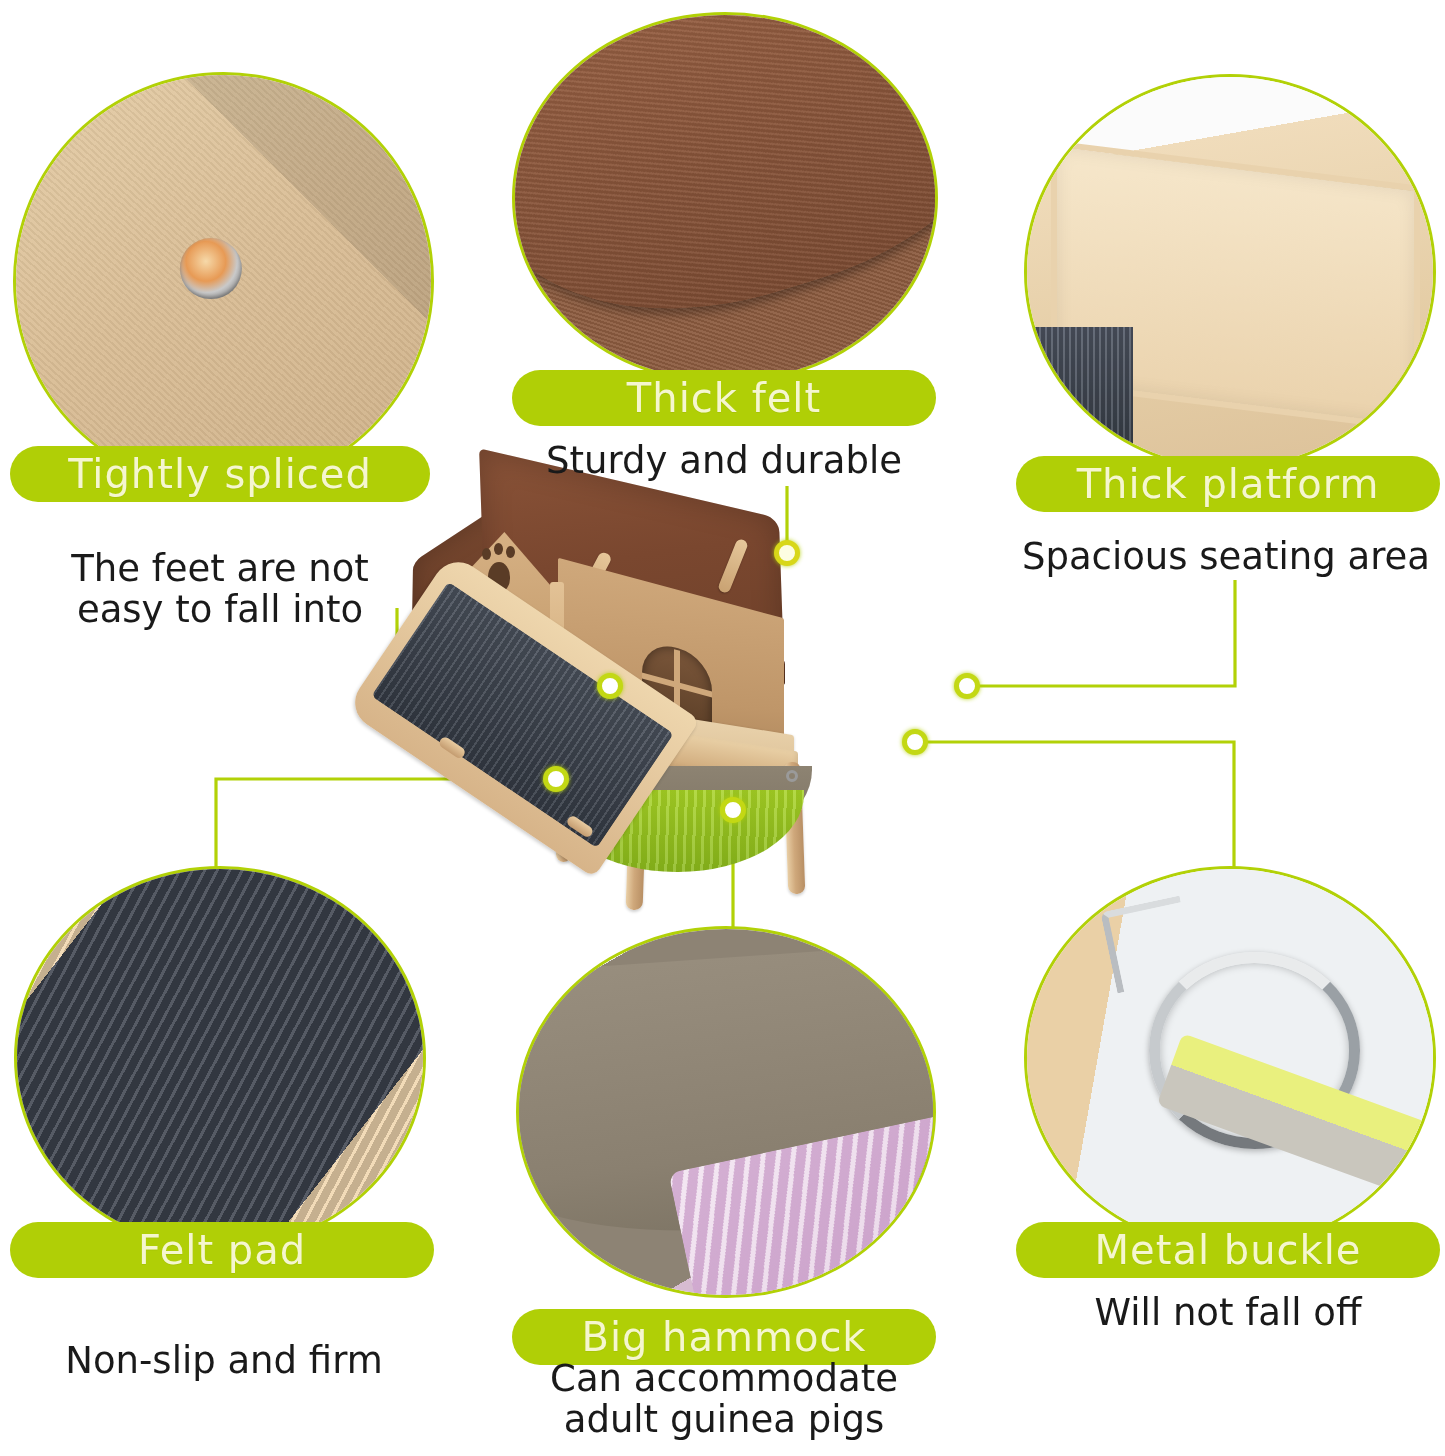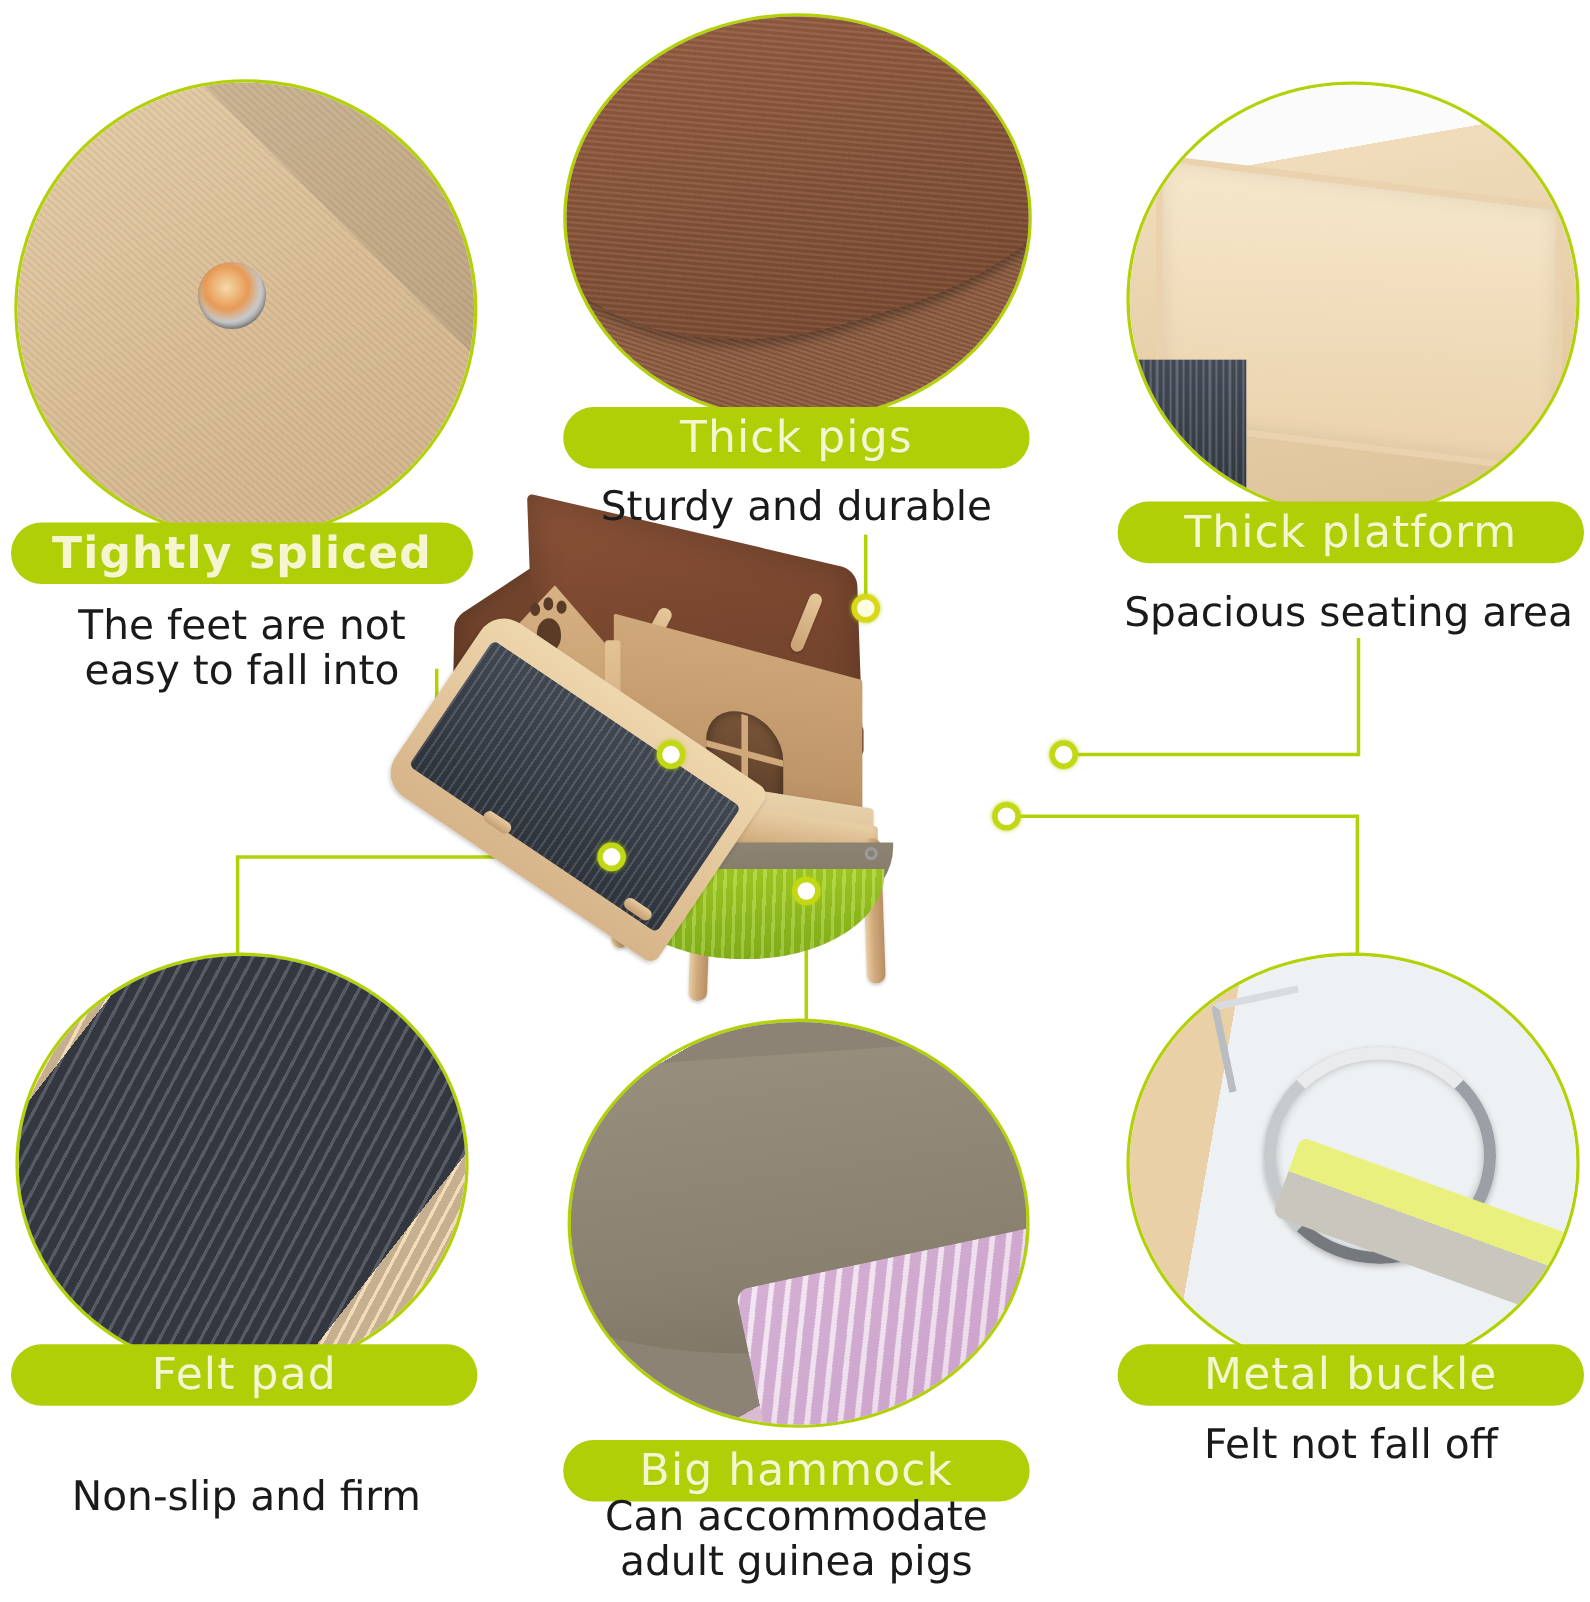--- a/index.html
+++ b/index.html
@@ -339,33 +339,33 @@
   <div class="dot" style="left:543px;top:766px;"></div>
   <div class="dot" style="left:720px;top:797px;"></div>
   <div class="dot" style="left:902px;top:729px;"></div>
 
   <div class="feature">
     <div class="circle" style="left:13px;top:72px;width:421px;height:418px;">
       <div class="photo tex-wood-screw">
         <div class="corner"></div>
       </div>
     </div>
-    <div class="pill" style="left:10px;top:475px;width:420px;font-weight:bold;">
+    <div class="pill" style="left:10px;top:446px;width:420px;">
       <span>Tightly spliced</span>
     </div>
     <div class="sub" style="left:30px;top:548px;width:380px;">The feet are not
 easy to fall into</div>
   </div>
 
   <div class="feature">
     <div class="circle" style="left:512px;top:12px;width:426px;height:372px;">
       <div class="photo tex-felt"></div>
     </div>
     <div class="pill" style="left:512px;top:370px;width:424px;">
-      <span>Thick pigs</span>
+      <span>Thick felt</span>
     </div>
     <div class="sub" style="left:512px;top:440px;width:424px;">Sturdy and durable</div>
   </div>
 
   <div class="feature">
     <div class="circle" style="left:1024px;top:74px;width:412px;height:396px;">
       <div class="photo tex-platform"></div>
     </div>
     <div class="pill" style="left:1016px;top:456px;width:424px;">
       <span>Thick platform</span>
@@ -398,16 +398,16 @@
     <div class="circle" style="left:1024px;top:866px;width:412px;height:384px;">
       <div class="photo tex-buckle">
         <div class="hook"></div>
         <div class="ring"></div>
         <div class="strap"></div>
       </div>
     </div>
     <div class="pill" style="left:1016px;top:1222px;width:424px;text-align:center;">
       <span>Metal buckle</span>
     </div>
-    <div class="sub" style="left:1016px;top:1292px;width:424px;">Felt not fall off</div>
+    <div class="sub" style="left:1016px;top:1292px;width:424px;">Will not fall off</div>
   </div>
 
 </div>
 
 </body></html>

